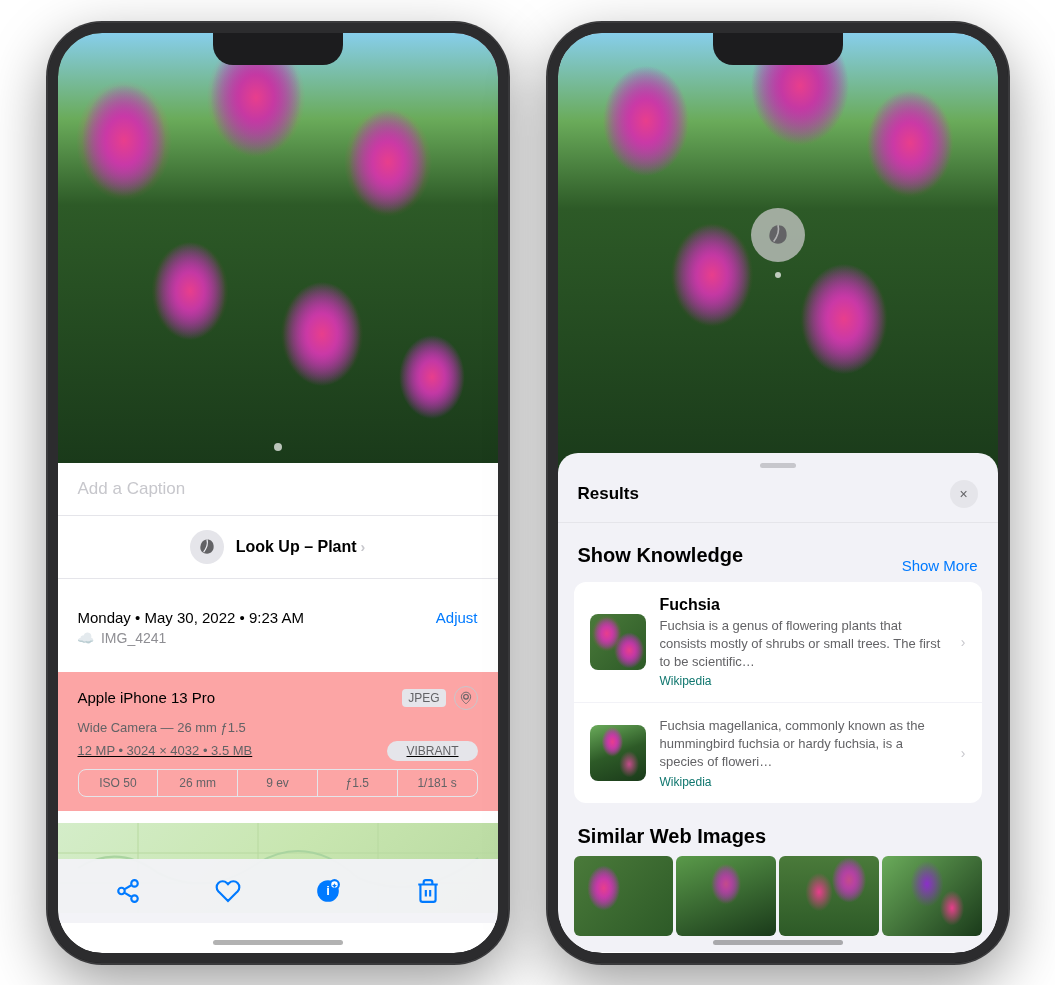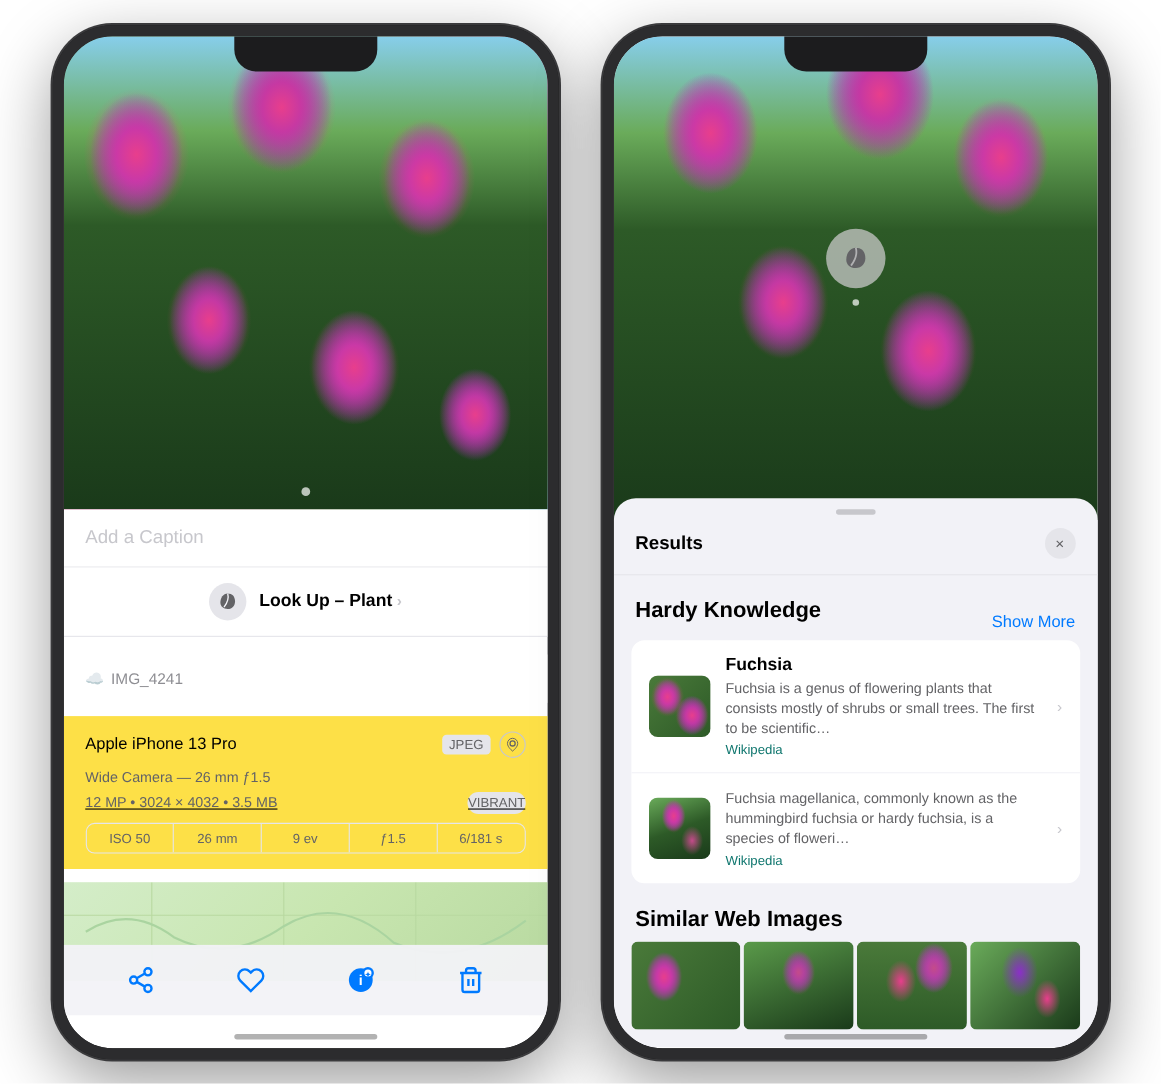--- a/index.html
+++ b/index.html
@@ -178,21 +178,21 @@
       align-items: center;
       gap: 6px;
       font-size: 14px;
       color: #8e8e93;
     }
     .cloud-icon {
       font-size: 14px;
     }
 
     .device-block {
-      background: #fde047;
+      background: #fca5a5;
       margin-top: 12px;
       padding: 14px 20px;
     }
     .device-header {
       display: flex;
       justify-content: space-between;
       align-items: center;
       margin-bottom: 10px;
     }
     .device-name {
@@ -234,21 +234,21 @@
       margin-bottom: 8px;
       text-decoration: underline;
     }
     .mp-text {
       font-size: 13px;
       color: #636366;
     }
     .vibrant-badge {
       background: #e5e5ea;
       border-radius: 12px;
-      padding: 3px 0;
+      padding: 3px 19px;
       font-size: 12px;
       color: #636366;
       font-weight: 500;
     }
     .exif-row {
       display: flex;
       gap: 0;
       border: 1px solid #e5e5ea;
       border-radius: 8px;
       overflow: hidden;
@@ -543,20 +543,24 @@
             <path d="M12 3C7 3 4 8 4 13c0 4 3 7 8 7s8-4 8-8C20 6 17 3 12 3z" fill="#636366"></path>
             <path d="M12 3 Q14 10 8 18" stroke="#f2f2f7" stroke-width="1.5" fill="none"></path>
           </svg>
         </div>
         <div class="lookup-label">
           <span>Look Up –</span><span> Plant</span><span class="chevron">›</span>
         </div>
       </div>
 
       <div class="info-block">
+        <div class="date-row">
+          <span class="date-text">Monday • May 30, 2022 • 9:23 AM</span>
+          <span class="adjust-btn">Adjust</span>
+        </div>
         <div class="filename-row">
           <span class="cloud-icon">☁️</span>
           <span>IMG_4241</span>
         </div>
       </div>
 
       <div class="device-block">
         <div class="device-header">
           <span class="device-name">Apple iPhone 13 Pro</span>
           <div class="format-badges">
@@ -572,21 +576,21 @@
         <div class="camera-details">Wide Camera — 26 mm ƒ1.5</div>
         <div class="mp-row">
           <span class="mp-text">12 MP  •  3024 × 4032  •  3.5 MB</span>
           <span class="vibrant-badge">VIBRANT</span>
         </div>
         <div class="exif-row">
           <div class="exif-cell">ISO 50</div>
           <div class="exif-cell">26 mm</div>
           <div class="exif-cell">9 ev</div>
           <div class="exif-cell">ƒ1.5</div>
-          <div class="exif-cell">6/181 s</div>
+          <div class="exif-cell">1/181 s</div>
         </div>
       </div>
 
       <div class="map-area">
         <svg class="map-lines" viewBox="0 0 440 90" xmlns="http://www.w3.org/2000/svg">
           <line x1="0" y1="30" x2="440" y2="30" stroke="#b8d9a0" stroke-width="1"></line>
           <line x1="0" y1="60" x2="440" y2="60" stroke="#b8d9a0" stroke-width="1"></line>
           <line x1="80" y1="0" x2="80" y2="90" stroke="#b8d9a0" stroke-width="1"></line>
           <line x1="200" y1="0" x2="200" y2="90" stroke="#b8d9a0" stroke-width="1"></line>
           <line x1="320" y1="0" x2="320" y2="90" stroke="#b8d9a0" stroke-width="1"></line>
@@ -645,21 +649,21 @@
       </div>
 
       <div class="results-panel">
         <div class="results-handle"></div>
         <div class="results-header">
           <span class="results-title">Results</span>
           <div class="close-btn">×</div>
         </div>
 
         <div class="section-header">
-          <span class="section-title">Hardy Knowledge</span>
+          <span class="section-title">Show Knowledge</span>
           <span class="show-more">Show More</span>
         </div>
 
         <div class="knowledge-card">
 
           <div class="knowledge-item">
             <div class="knowledge-thumb">
               <div class="thumb-fuchsia1"></div>
             </div>
             <div class="knowledge-info">

